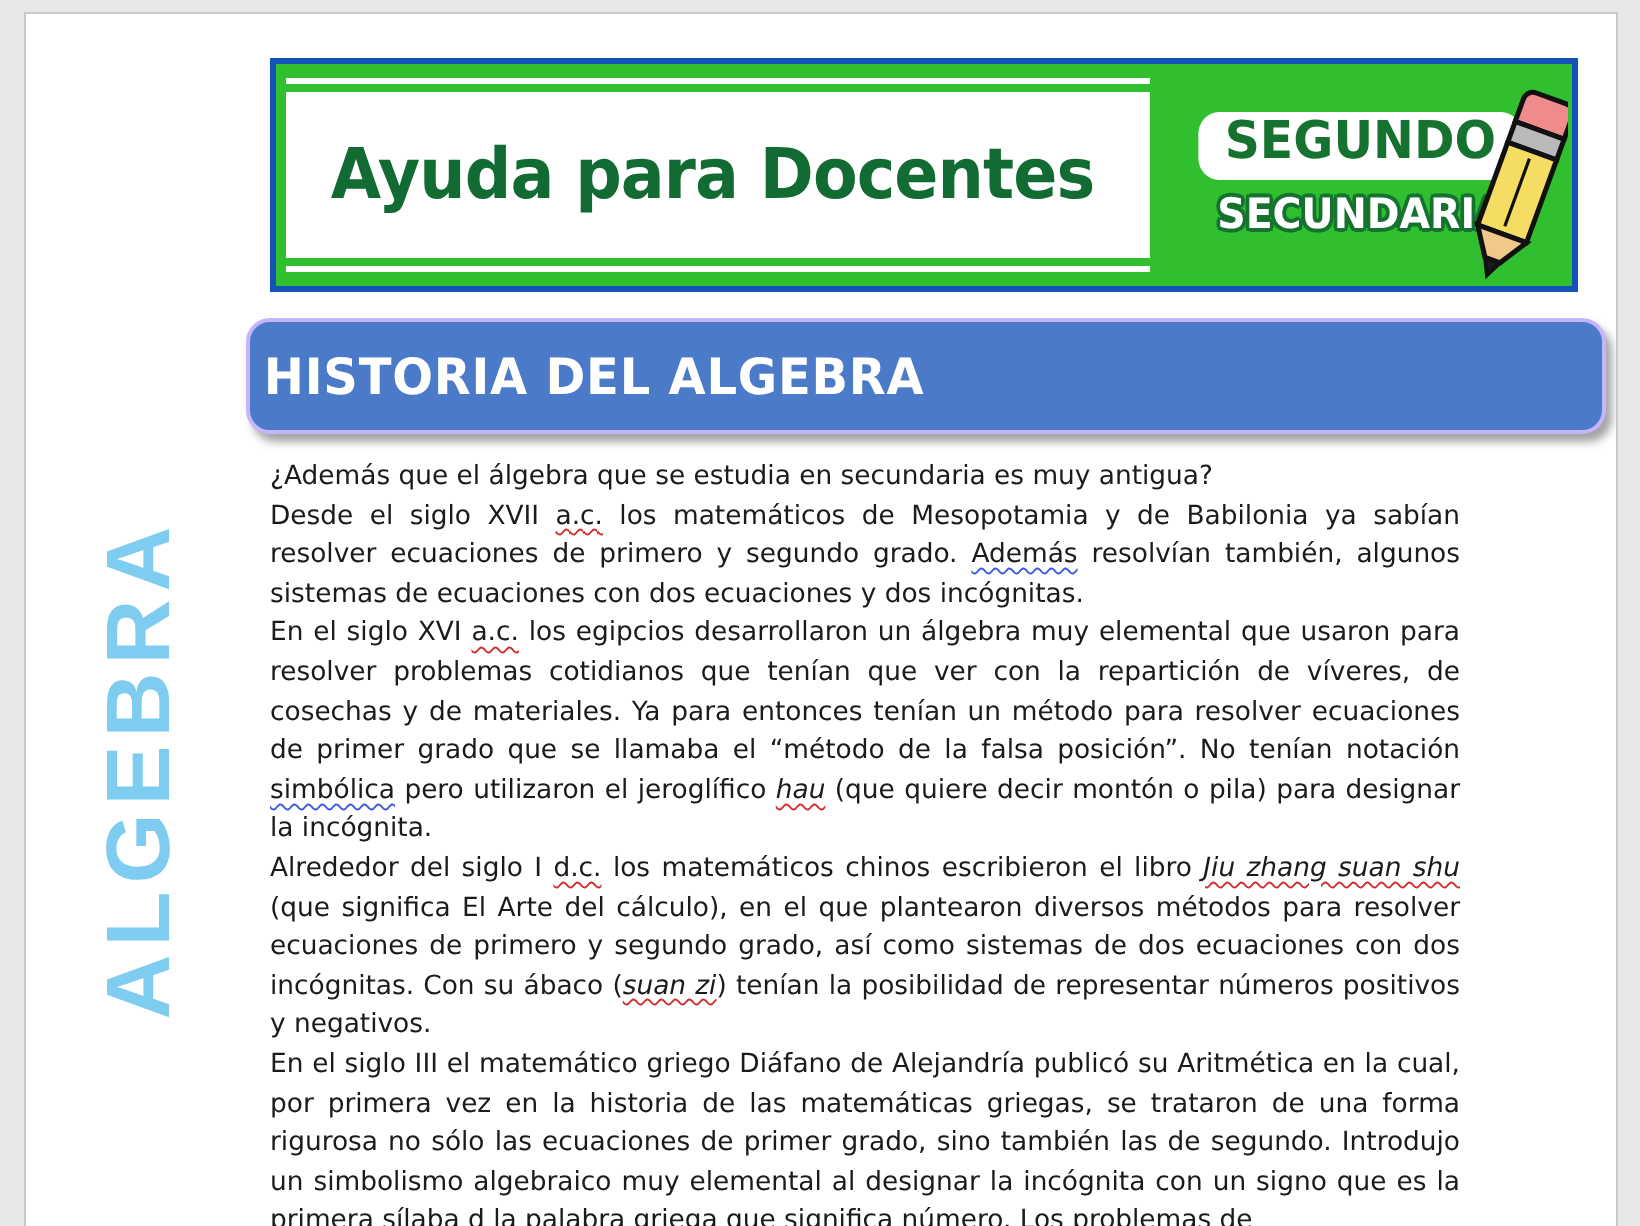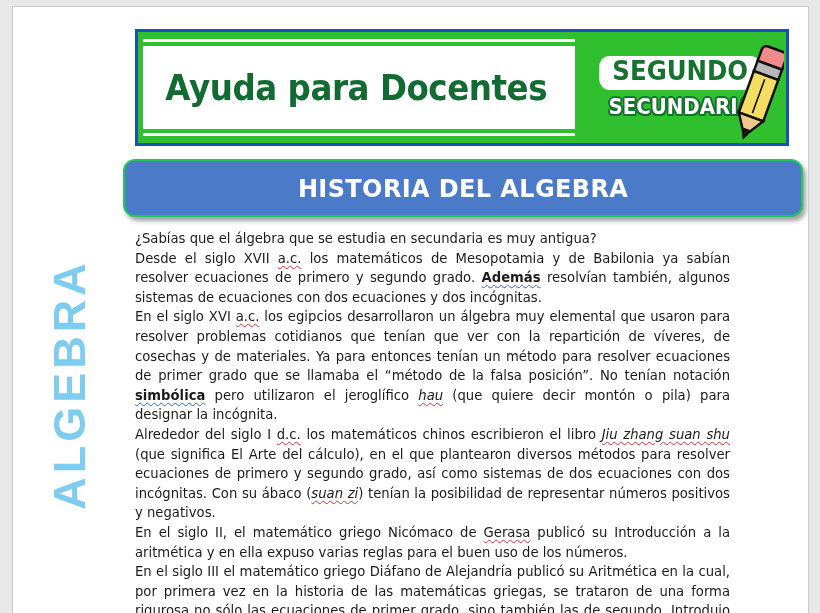--- a/index.html
+++ b/index.html
@@ -143,26 +143,25 @@
   }
 
   
   .title-bar {
     position: absolute;
     left: 110px;
     top: 152px;
     width: 680px;
     height: 58px;
     background: #4b7bc8;
-    border: 2px solid #22c55e;
+    border: 2px solid #c4b5fd;
     border-radius: 12px;
     box-sizing: border-box;
     display: flex;
     align-items: center;
-    justify-content: center;
     box-shadow: 3px 4px 4px rgba(90,90,90,0.55);
   }
   .title-bar-text {
     color: #ffffff;
     font-family: "DejaVu Sans", sans-serif;
     font-weight: bold;
     font-size: 25px;
     letter-spacing: 0.4px;
     transform: scaleX(0.96);
     white-space: nowrap;
@@ -180,21 +179,20 @@
     color: #1b1b1b;
   }
   .body-text p {
     margin: 0;
   }
   .body-text p.just { text-align: justify; }
   .sq {
     text-decoration: underline wavy #3b5bdb;
     text-underline-offset: 2px;
     text-decoration-thickness: 1px;
-    font-weight: bold;
   }
   .sq-red {
     text-decoration: underline wavy #d32f2f;
     text-underline-offset: 2px;
     text-decoration-thickness: 1px;
   }
   i.sq, i.sq-red { }
 </style>
 </head>
 <body>
@@ -229,21 +227,20 @@
         </g>
       </svg>
     </div>
   </div>
 
   <div class="title-bar">
     <div class="title-bar-text">HISTORIA DEL ALGEBRA</div>
   </div>
 
   <div class="body-text">
-      <p>¿Sabías que el álgebra que se estudia en secundaria es muy antigua?</p>
+      <p>¿Además que el álgebra que se estudia en secundaria es muy antigua?</p>
       <p class="just">Desde el siglo XVII <span class="sq-red">a.c.</span> los matemáticos de Mesopotamia y de Babilonia ya sabían resolver ecuaciones de primero y segundo grado. <span class="sq">Además</span> resolvían también, algunos sistemas de ecuaciones con dos ecuaciones y dos incógnitas.</p>
       <p class="just">En el siglo XVI <span class="sq-red">a.c.</span> los egipcios desarrollaron un álgebra muy elemental que usaron para resolver problemas cotidianos que tenían que ver con la repartición de víveres, de cosechas y de materiales. Ya para entonces tenían un método para resolver ecuaciones de primer grado que se llamaba el “método de la falsa posición”. No tenían notación <span class="sq">simbólica</span> pero utilizaron el jeroglífico <i class="sq-red">hau</i> (que quiere decir montón o pila) para designar la incógnita.</p>
       <p class="just">Alrededor del siglo I <span class="sq-red">d.c.</span> los matemáticos chinos escribieron el libro <i class="sq-red">Jiu zhang suan shu</i> (que significa El Arte del cálculo), en el que plantearon diversos métodos para resolver ecuaciones de primero y segundo grado, así como sistemas de dos ecuaciones con dos incógnitas. Con su ábaco (<i class="sq-red">suan zi</i>) tenían la posibilidad de representar números positivos y negativos.</p>
-      <p class="just">En el siglo II, el matemático griego Nicómaco de <span class="sq-red">Gerasa</span> publicó su Introducción a la aritmética y en ella expuso varias reglas para el buen uso de los números.</p>
       <p class="just">En el siglo III el matemático griego Diáfano de Alejandría publicó su Aritmética en la cual, por primera vez en la historia de las matemáticas griegas, se trataron de una forma rigurosa no sólo las ecuaciones de primer grado, sino también las de segundo. Introdujo un simbolismo algebraico muy elemental al designar la incógnita con un signo que es la primera sílaba d la palabra griega  que significa número. Los problemas de</p>
     </div>
 
 </div>
 
 </body></html>

